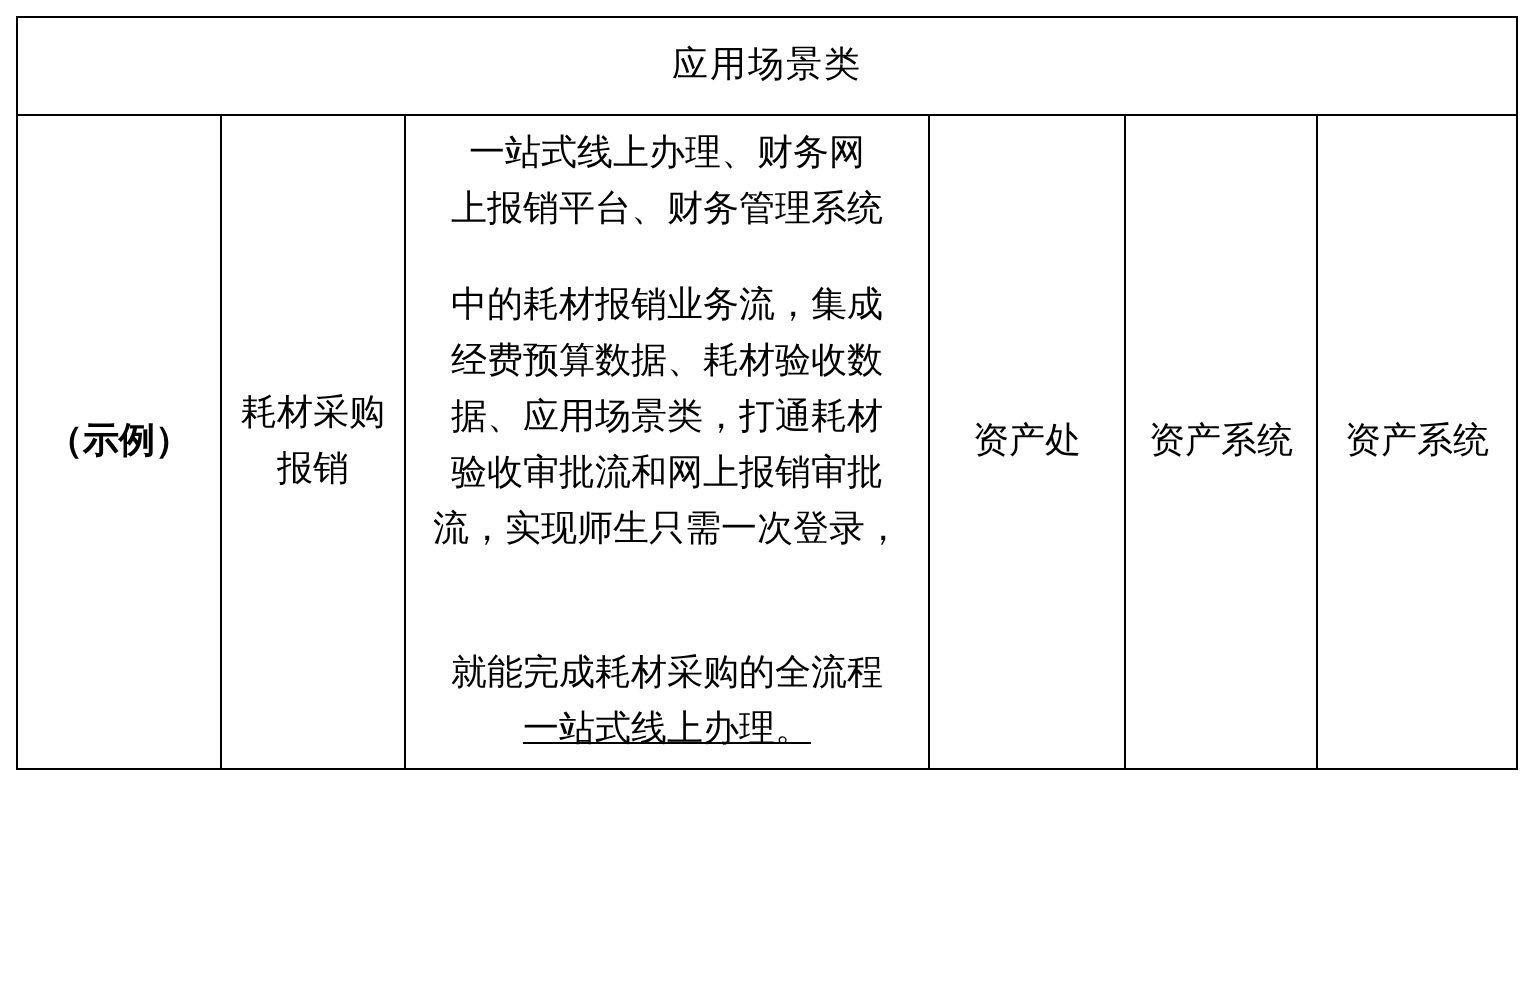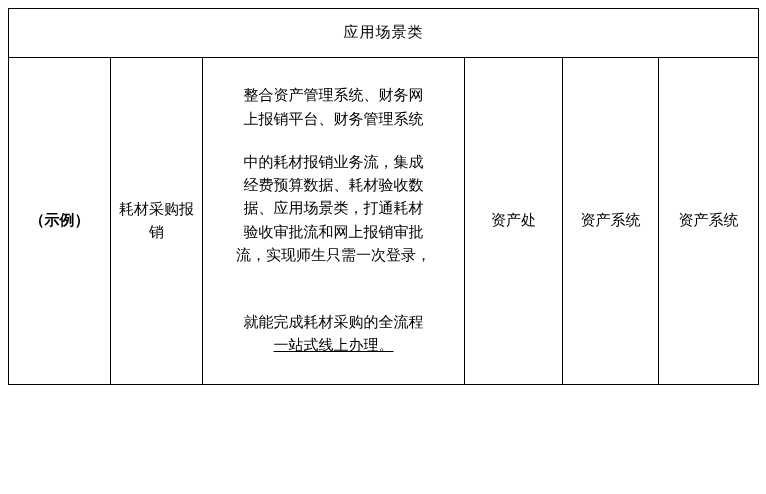--- a/index.html
+++ b/index.html
@@ -24,21 +24,21 @@
   table.doc-table {
     border-collapse: collapse;
     width: 750px;
     table-layout: fixed;
   }
   table.doc-table td {
     border: 1px solid #000000;
     vertical-align: middle;
     text-align: center;
     padding: 4px 6px;
-    font-size: 15px;
+    font-size: 18px;
     line-height: 1.55;
     font-family: Liberation Serif, serif;
   }
   .title-cell {
     height: 40px;
     font-size: 16px;
     letter-spacing: 1px;
   }
   .header-row td {
     height: 96px;
@@ -90,21 +90,21 @@
       <col class="col-sys">
     </colgroup>
     <tbody>
       <tr>
         <td class="title-cell" colspan="6">应用场景类</td>
       </tr>
       <tr class="row-body">
         <td class="seq-cell">（示例）</td>
         <td class="name-cell">耗材采购报销</td>
         <td class="desc-cell">
-          <span class="line" style="display: block;">整合资产管理系统、财务网</span>
+          <span class="line" style="display: block;">一站式线上办理、财务网</span>
           <span class="line" style="display: block;">上报销平台、财务管理系统</span>
           <span class="line" style="display: block; margin-top: 20px;">中的耗材报销业务流，集成</span>
           <span class="line" style="display: block;">经费预算数据、耗材验收数</span>
           <span class="line" style="display: block;">据、应用场景类，打通耗材</span>
           <span class="line" style="display: block;">验收审批流和网上报销审批</span>
           <span class="line" style="display: block;">流，实现师生只需一次登录，</span>
           <span class="line" style="display: block; margin-top: 44px;">就能完成耗材采购的全流程</span>
           <span class="line u" style="display: block; text-align: center;">一站式线上办理。</span>
         </td>
         <td>资产处</td>

